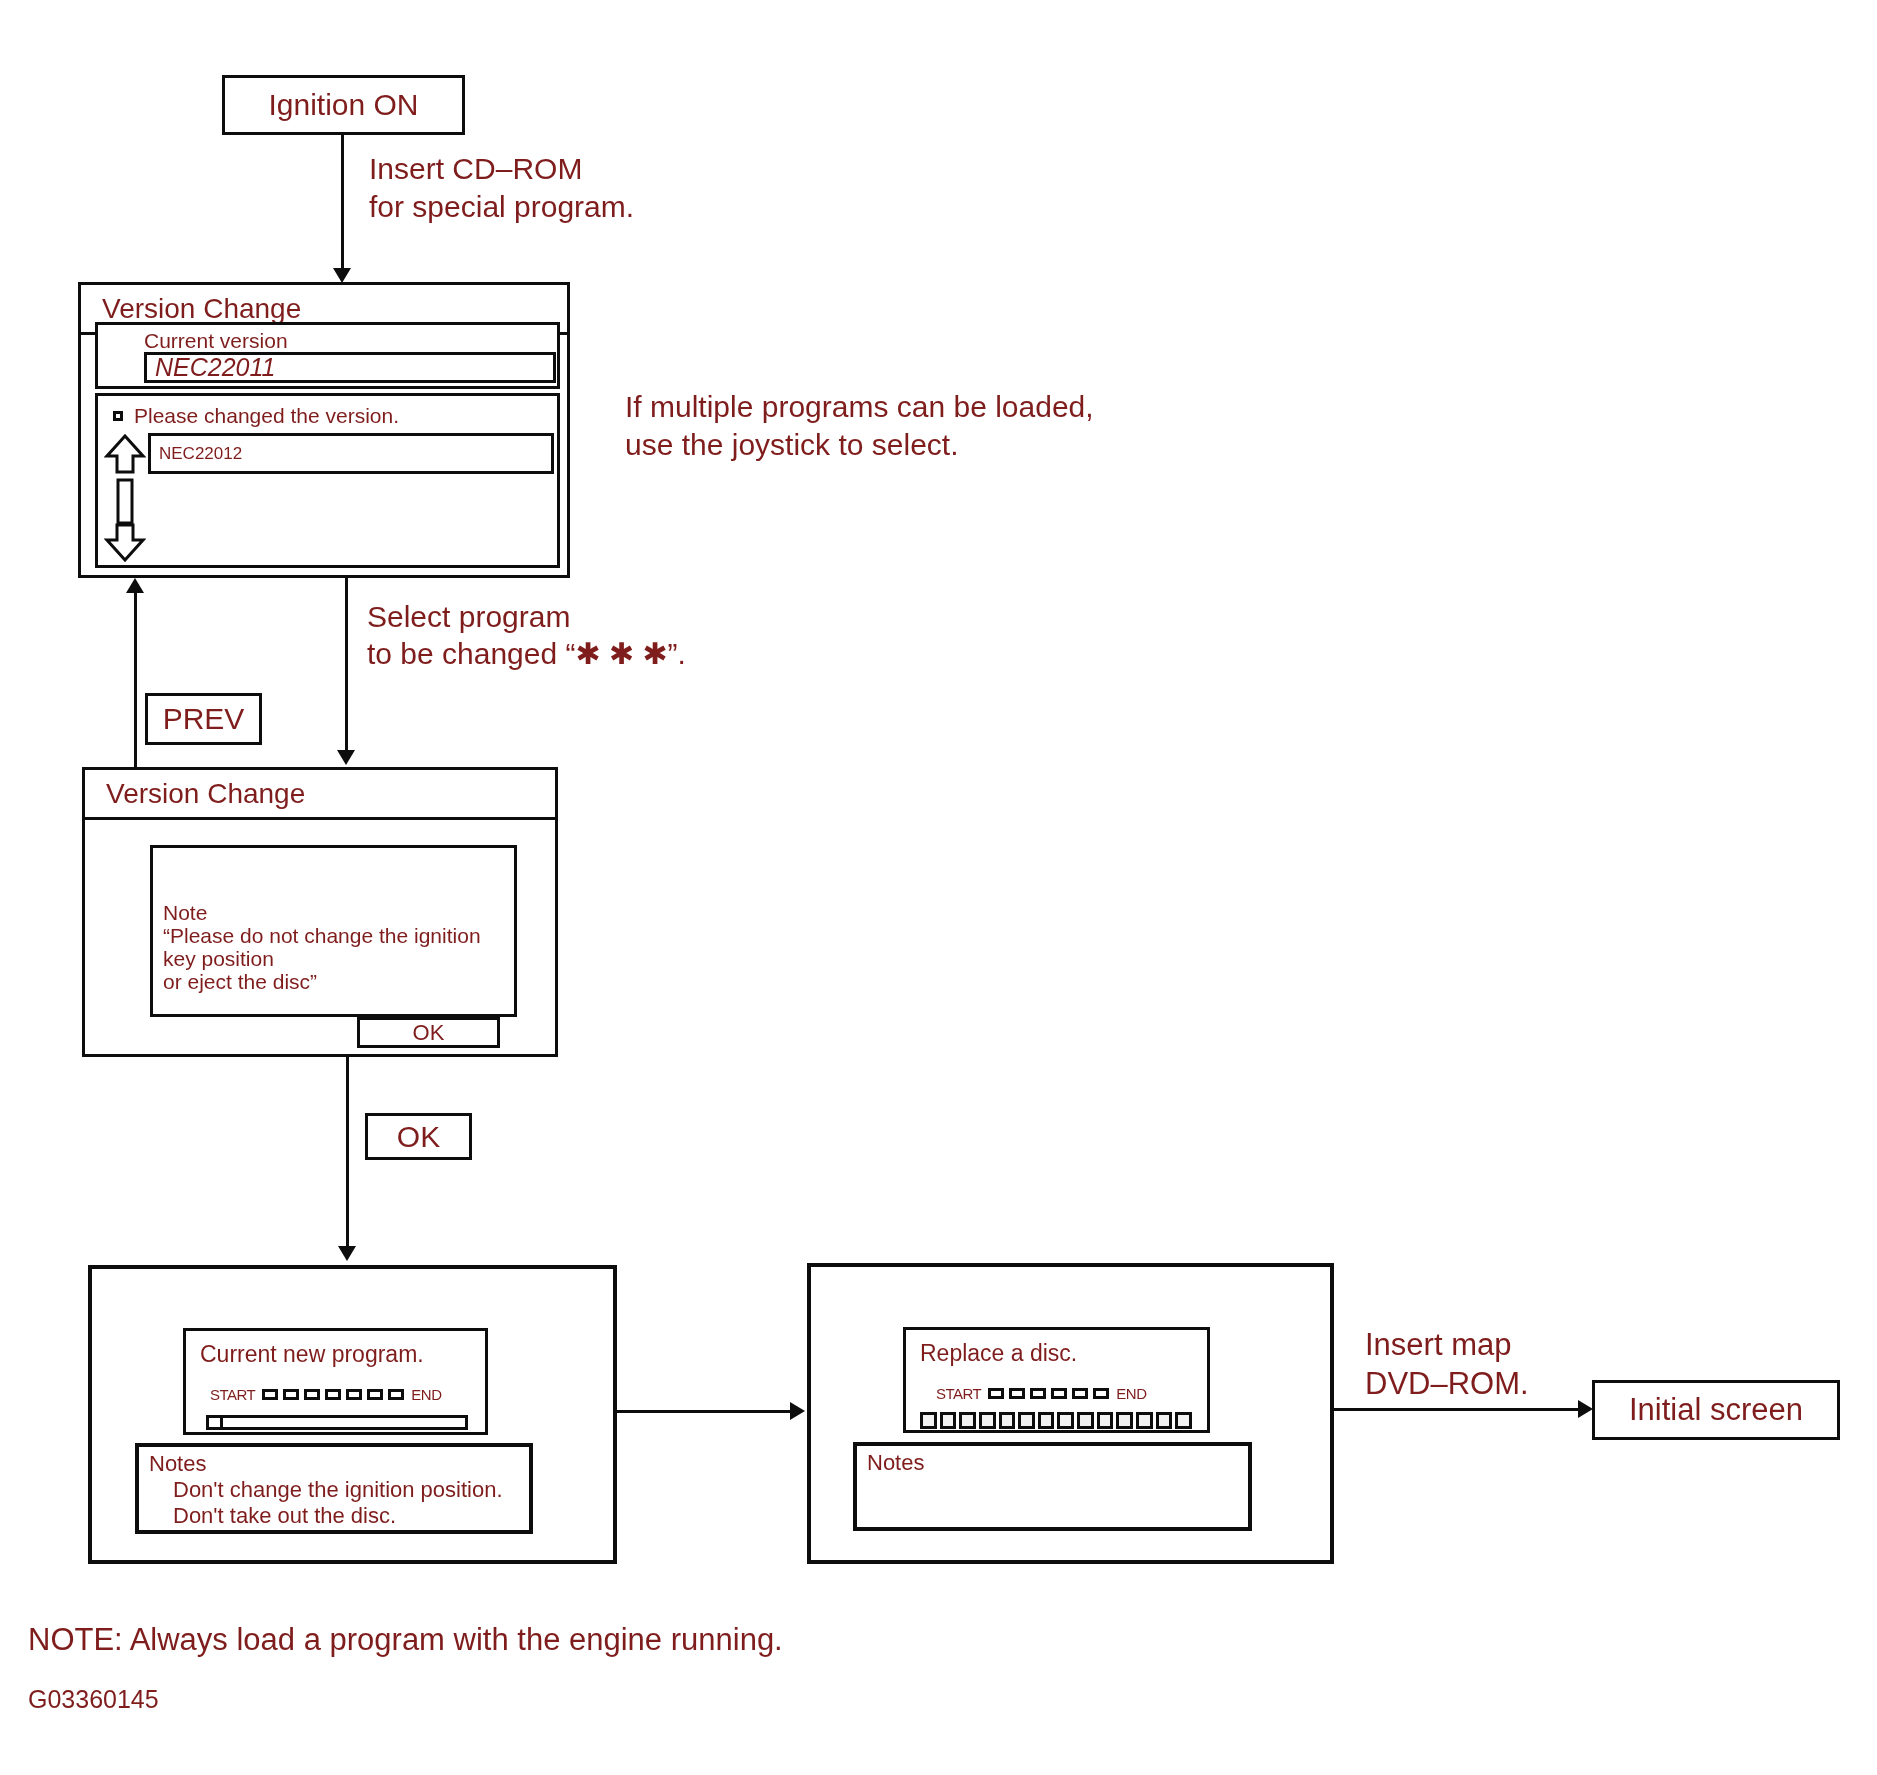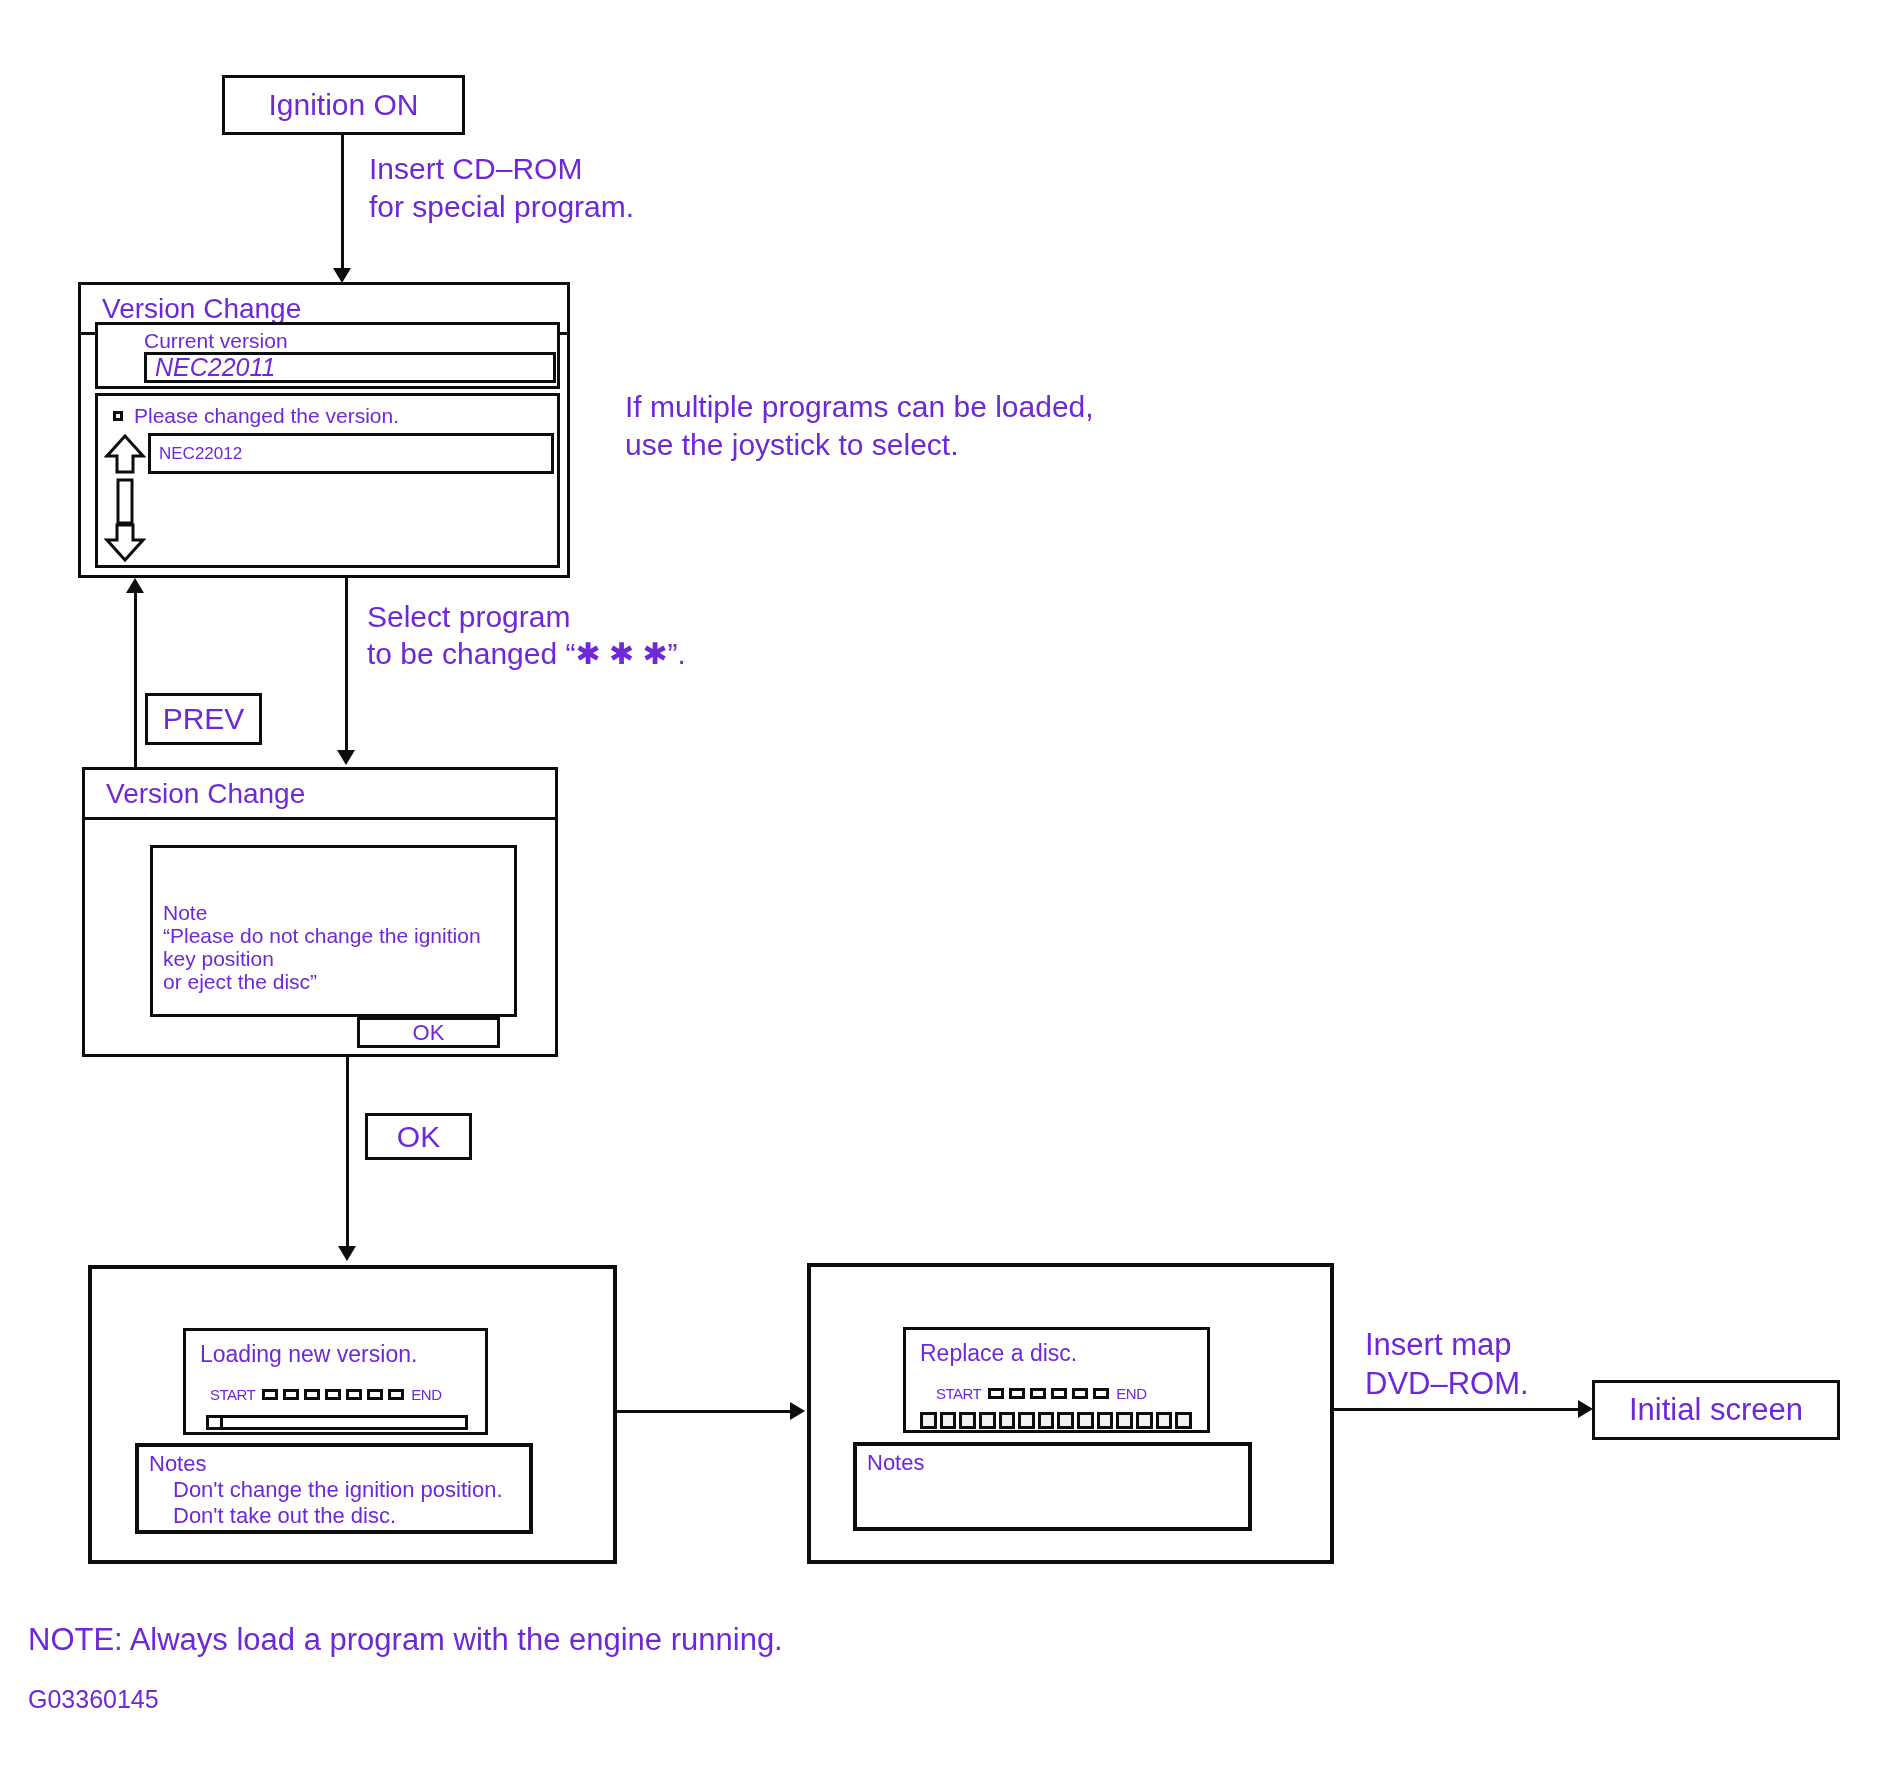--- a/index.html
+++ b/index.html
@@ -1,19 +1,19 @@
 <!DOCTYPE html>
 <html><head>
 <meta charset="utf-8">
 <style>
   * { margin:0; padding:0; box-sizing:border-box; }
   html,body { background:#e8e8e8; }
   .canvas {
     position:relative; width:1877px; height:1775px; background:#ffffff;
-    font-family:"Liberation Sans", sans-serif; color:#6d28d9; overflow:hidden;
+    font-family:"Liberation Sans", sans-serif; color:#7f1d1d; overflow:hidden;
   }
   .abs { position:absolute; }
   .box { position:absolute; border:3px solid #0d0d0d; background:#fff;
          display:flex; align-items:center; justify-content:center; }
   .txt { position:absolute; white-space:nowrap; }
 
   
   .vline { position:absolute; width:3px; background:#0d0d0d; }
   .hline { position:absolute; height:3px; background:#0d0d0d; }
   .ah-down { position:absolute; width:0; height:0;
@@ -135,21 +135,21 @@
 
   <div class="vline" style="left:346px; top:1057px; height:190px;"></div>
   <div class="ah-down" style="left:338px; top:1246px;"></div>
   <div class="box" style="left:365px; top:1113px; width:107px; height:47px; font-size:30px;">
     <span>OK</span>
   </div>
 
   <div class="screen thick" style="left:88px; top:1265px; width:529px; height:299px;">
 
     <div class="inner" style="left:91px; top:59px; width:305px; height:107px;">
-      <div class="txt small-23" style="left:14px; top:10px;">Loading new version.</div>
+      <div class="txt small-23" style="left:14px; top:10px;">Current new program.</div>
       <div class="seg-row" style="left:24px; top:55px;">
         <span class="seg-label">START</span>
         <span class="seg-strip">
             <div class="seg"></div>
             <div class="seg"></div>
             <div class="seg"></div>
             <div class="seg"></div>
             <div class="seg"></div>
             <div class="seg"></div>
             <div class="seg"></div>

